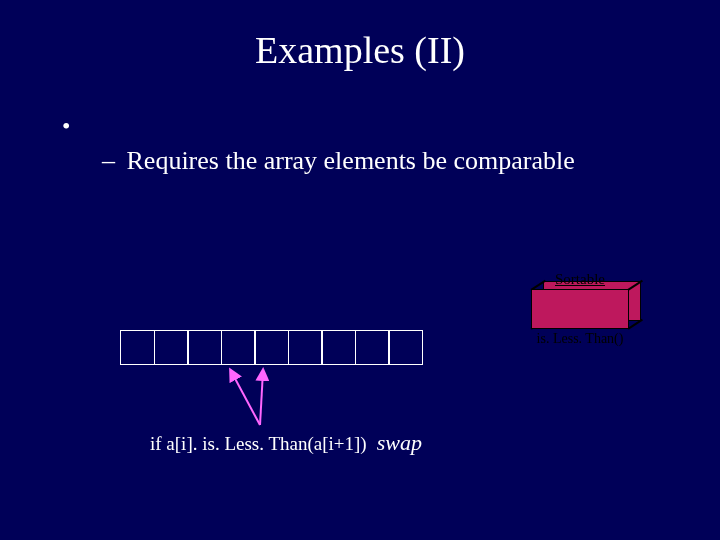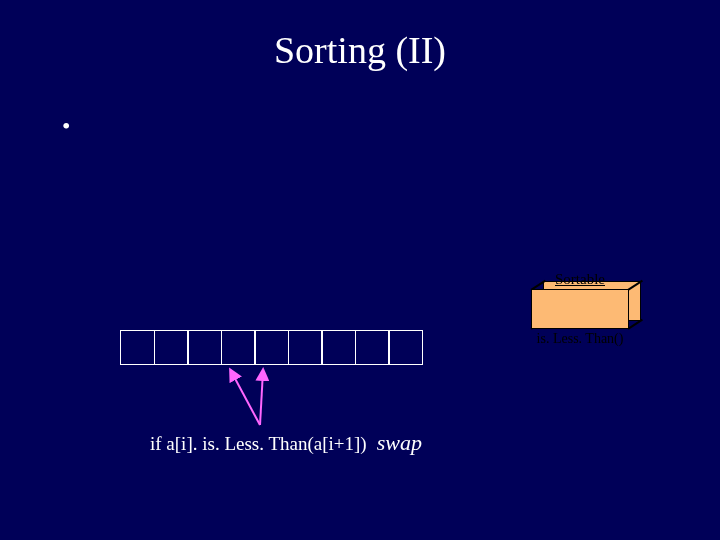--- a/index.html
+++ b/index.html
@@ -91,21 +91,21 @@
   .box3d {
     position: absolute;
     top: 281px;
     left: 531px;
     width: 110px;
     height: 46px;
   }
   .box-back, .box-front {
     position: absolute;
     border: 1.5px solid #000;
-    background: #fdba74;
+    background: #be185d;
     box-sizing: border-box;
   }
   .box-back  { left: 12px; top: 0;   width: 98px; height: 40px; }
   .box-front { left: 0;    top: 8px; width: 98px; height: 40px;
                display: flex; flex-direction: column;
                align-items: center; justify-content: center;
                line-height: 1.05; }
   .box-edge {
     position: absolute;
     width: 17px; height: 1.5px;
@@ -126,25 +126,29 @@
   .box-front .t2 {
     font-family: "Times New Roman", serif;
     font-size: 14px;
     color: #000;
     margin-top: 44px;
   }
 </style>
 </head>
 <body>
 
-<div class="title">Sorting (II)</div>
+<div class="title">Examples (II)</div>
 
 <div class="bullets">
   <div class="b1">
     <span class="dot">•</span>
+  </div>
+  <div class="b2">
+    <span class="dash">–</span>
+    <span>Requires the array elements be comparable</span>
   </div>
 </div>
 
 <div class="box3d">
   <div class="box-back"></div>
   <div class="box-edge e1"></div>
   <div class="box-edge e2"></div>
   <div class="box-edge e3"></div>
   <div class="box-edge e4"></div>
   <div class="box-front">

